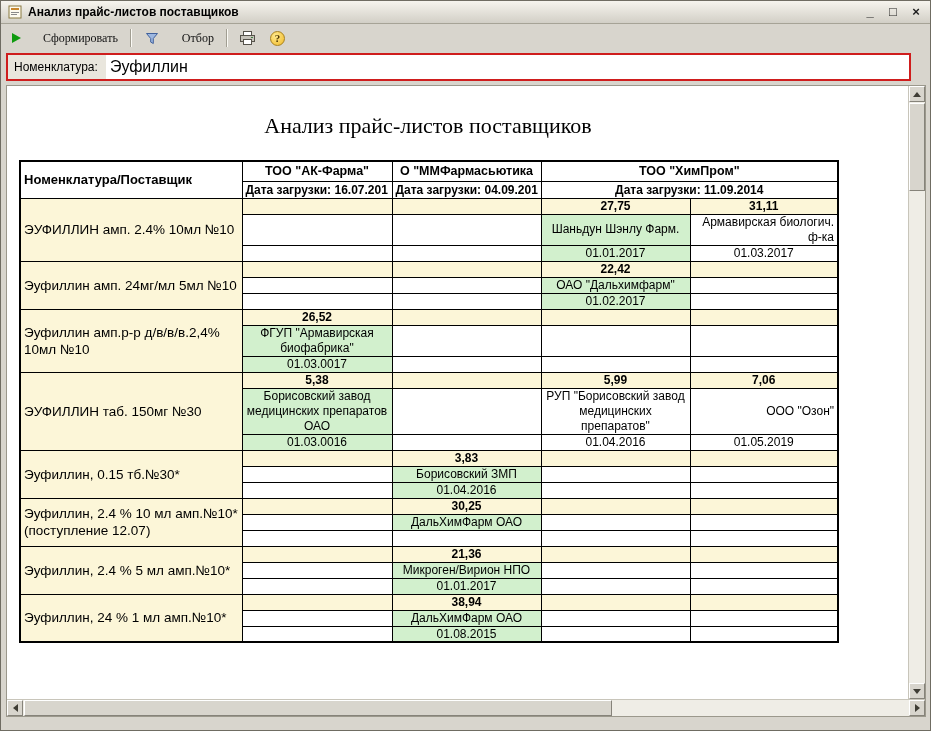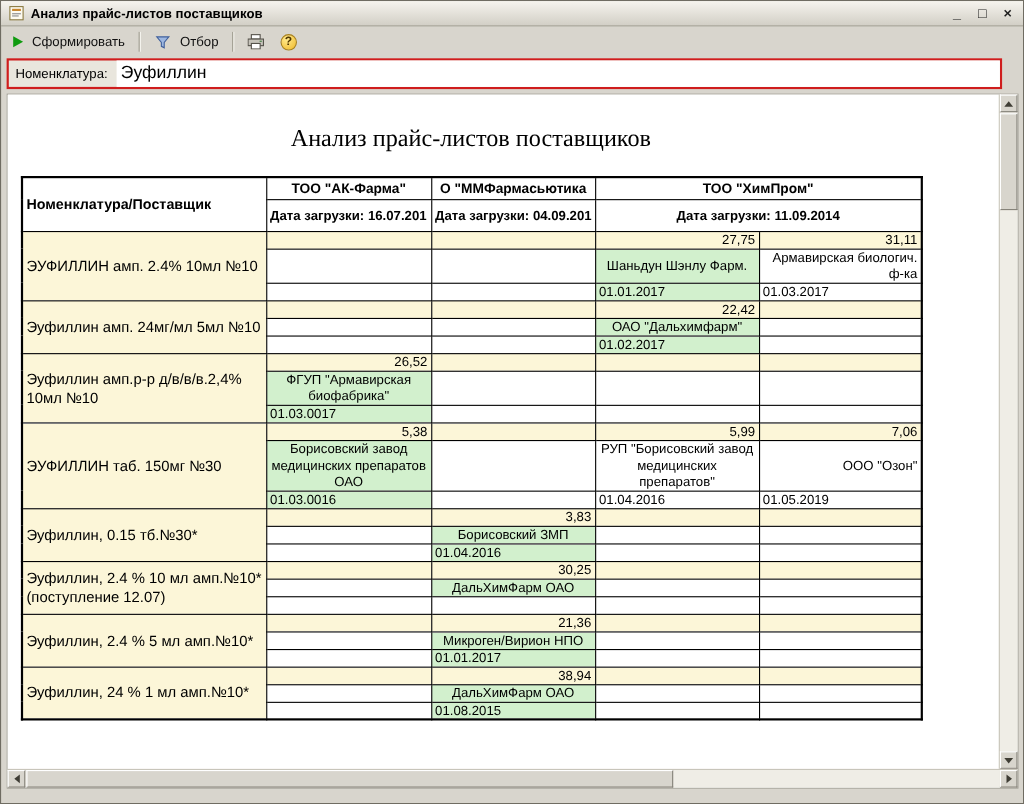--- a/index.html
+++ b/index.html
@@ -9,22 +9,22 @@
 
   
   .titlebar{flex:0 0 23px;display:flex;align-items:center;gap:5px;padding:0 6px;
     background:linear-gradient(#f6f4ee,#d2cfc6);border-bottom:1px solid #a6a396}
   .titlebar .title{flex:1;font-size:12px;font-weight:bold;color:#000;white-space:nowrap;overflow:hidden}
   .winbtns{display:flex;align-items:center;gap:7px}
   .winbtn{width:16px;text-align:center;font-size:13px;font-weight:bold;color:#1c1c1c;cursor:default;line-height:16px}
 
   
   .toolbar{flex:0 0 28px;display:flex;align-items:center;padding:2px 5px;gap:2px}
-  .tbtn{display:inline-flex;align-items:center;gap:8px;border:1px solid transparent;background:transparent;
-    font-family:Liberation Sans, sans-serif;font-size:12px;color:#111;padding:3px 5px;cursor:default}
+  .tbtn{display:inline-flex;align-items:center;gap:22px;border:1px solid transparent;background:transparent;
+    font-family:Liberation Serif, serif;font-size:12px;color:#111;padding:3px 5px;cursor:default}
   .sep{width:0;height:18px;border-left:1px solid #a19e92;border-right:1px solid #fbfaf5;margin:0 4px}
   .play-icon{width:0;height:0;border-left:9px solid var(--play-green,#0f9b0f);
     border-top:5px solid transparent;border-bottom:5px solid transparent;display:inline-block}
   .icon-box{display:inline-flex;align-items:center;justify-content:center;width:16px;height:15px}
   .help-circle{display:inline-flex;align-items:center;justify-content:center;width:15px;height:15px;border-radius:50%;
     background:radial-gradient(circle at 35% 30%,#ffe98c,#f0b929);border:1px solid #a8811d;
     color:#4c3500;font-size:11px;font-weight:bold}
 
   
   .filterbar{flex:0 0 28px;margin:1px 19px 4px 5px;border:2px solid var(--highlight-border,#cf1d1d);
@@ -37,27 +37,27 @@
   
   .main{flex:1;margin:0 4px 13px 5px;position:relative;background:#fff;border:1px solid #9b988c}
   .canvas{position:absolute;left:0;top:0;right:17px;bottom:17px;overflow:hidden;background:#fff;padding-left:12px}
   .reportTitle{width:818px;margin-top:27px;text-align:center;
     font-family:"Liberation Serif",serif;font-size:22px;color:#000}
   .rtable{border-collapse:collapse;table-layout:fixed;width:818px;margin-top:21px;border:2px solid #000;
     font-family:"Liberation Sans",sans-serif;font-size:12px;color:#000}
   .rtable td{border:1px solid #000;padding:0 3px;overflow:hidden}
   .corner{font-weight:bold;font-size:13px;text-align:left;background:#fff;padding:0 5px}
   .colhead{font-weight:bold;font-size:12.5px;text-align:center;height:20px;white-space:nowrap}
-  .datehead{font-weight:bold;font-size:12px;text-align:center;height:29px;white-space:nowrap}
+  .datehead{font-weight:bold;font-size:12px;text-align:center;height:17px;white-space:nowrap}
   .datehead.nleft{text-align:left}
   .rowhead{background:var(--cell-yellow,#fcf6d8);font-size:13.5px;text-align:left;padding:1px 5px;line-height:17px}
-  .price{background:var(--cell-yellow,#fcf6d8);font-weight:normal;text-align:right;height:16px}
+  .price{background:var(--cell-yellow,#fcf6d8);font-weight:bold;text-align:center;height:16px}
   .supplier{text-align:center;line-height:15px;background:#fff}
   .supplier.alignright{text-align:right}
-  .date{text-align:left;height:16px;background:#fff}
+  .date{text-align:center;height:16px;background:#fff}
   .green{background:var(--cell-green,#d2f0cd)}
 
   
   .vscroll{position:absolute;top:0;right:0;bottom:17px;width:17px;background:#efede6;border-left:1px solid #c8c5ba}
   .hscroll{position:absolute;left:0;right:0;bottom:0;height:17px;background:#efede6;border-top:1px solid #c8c5ba}
   .sbtn{position:absolute;width:16px;height:16px;background:#d8d5cd;
     border:1px solid;border-color:#ffffff #86837a #86837a #ffffff;
     display:flex;align-items:center;justify-content:center}
   .vscroll .up{top:0;left:0}
   .vscroll .down{bottom:0;left:0}

